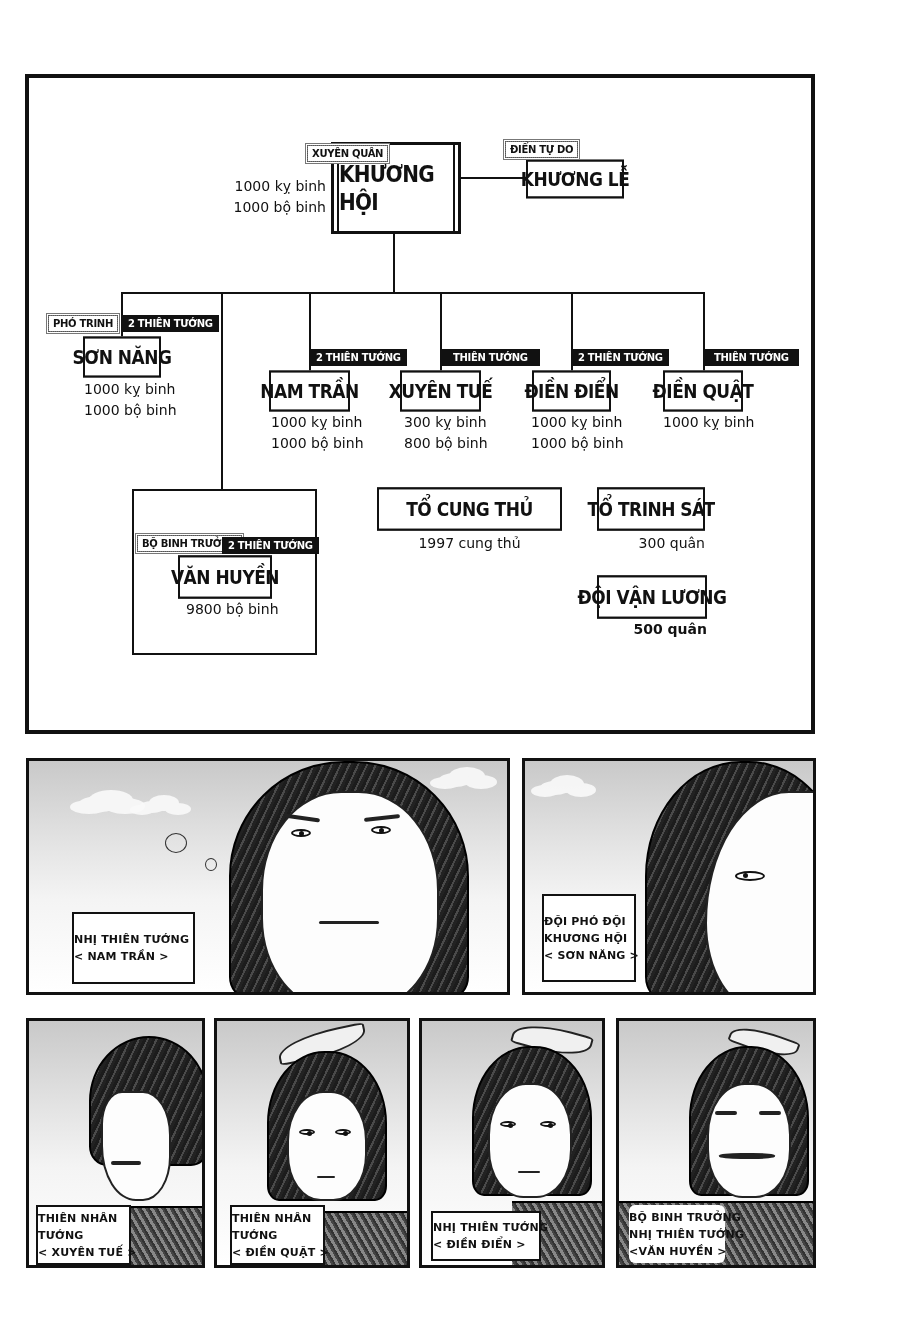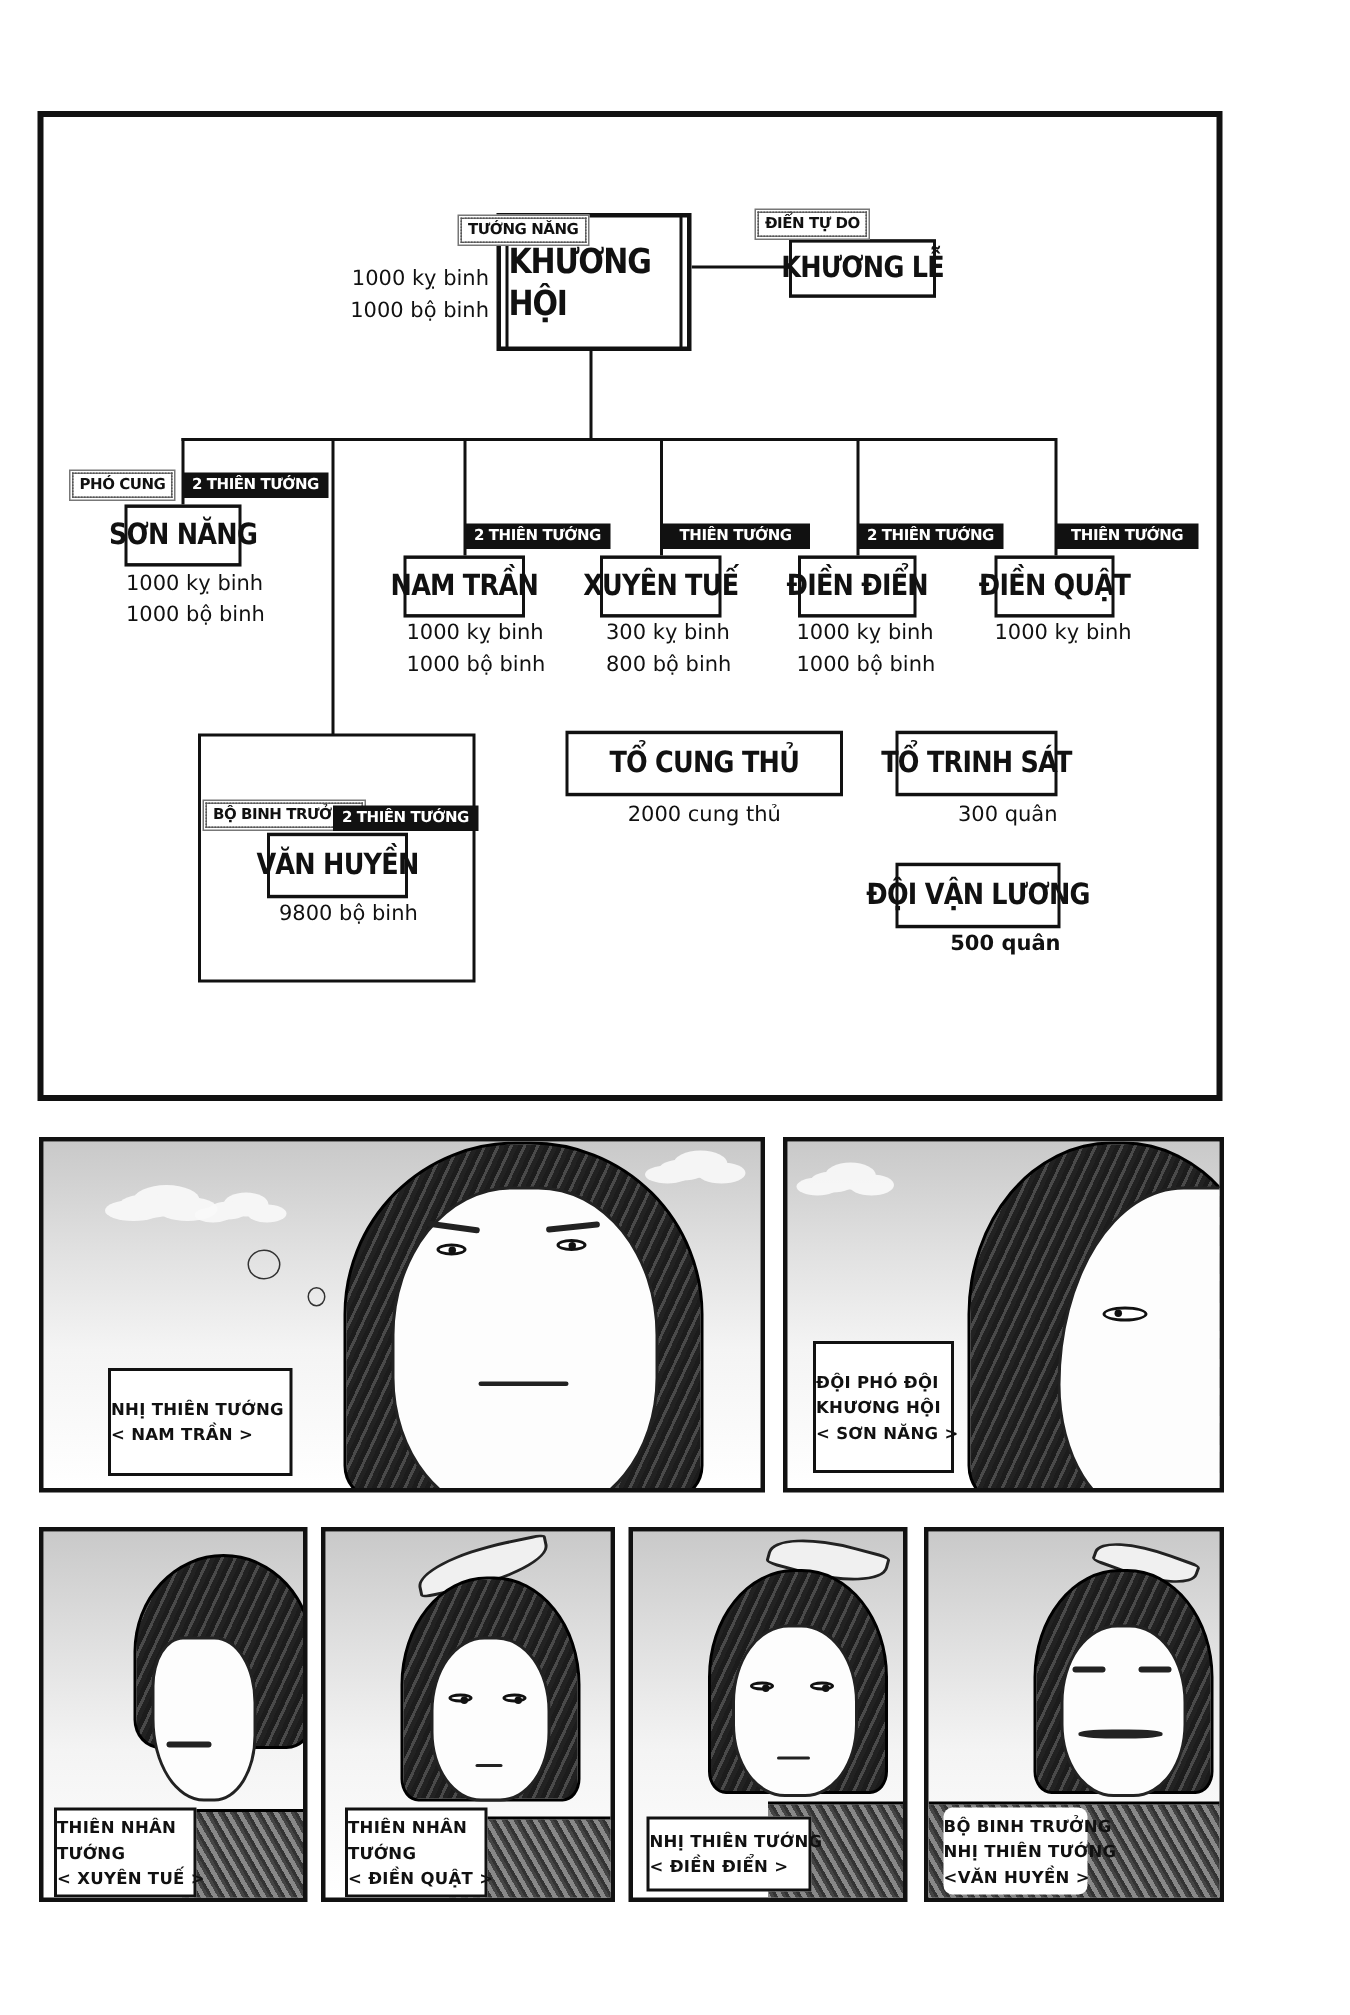--- a/index.html
+++ b/index.html
@@ -106,30 +106,30 @@
 <div class="line vline" style="left:121px; top:292px; height:48px;"></div>
 <div class="line vline" style="left:221px; top:292px; height:198px;"></div>
 <div class="line vline" style="left:309px; top:292px; height:80px;"></div>
 <div class="line vline" style="left:440px; top:292px; height:80px;"></div>
 <div class="line vline" style="left:571px; top:292px; height:80px;"></div>
 <div class="line vline" style="left:703px; top:292px; height:80px;"></div>
 
 <div id="main-frame">
   <div id="main-frame-inner">KHƯƠNG HỘI</div>
 </div>
-<div class="tag-dotted" style="left:305px; top:143px;">TƯỚNG NĂNG</div>
+<div class="tag-dotted" style="left:305px; top:143px;">XUYÊN QUÂN</div>
 <div class="count right" style="left:232px; top:176px; width:94px;">
   <div>1000 kỵ binh</div>
   <div>1000 bộ binh</div>
 </div>
 
 <div class="namebox" style="left:526px; top:162px; width:98px; height:34px;">KHƯƠNG LỄ</div>
 <div class="tag-dotted" style="left:503px; top:139px;">ĐIỂN TỰ DO</div>
 
-<div class="tag-dotted" style="left:46px; top:313px;">PHÓ CUNG</div>
+<div class="tag-dotted" style="left:46px; top:313px;">PHÓ TRINH</div>
 <div class="tag-black" style="left:122px; top:315px;">2 THIÊN TƯỚNG</div>
 <div class="namebox" style="left:83px; top:339px; width:78px; height:36px;">SƠN NĂNG</div>
 <div class="count" style="left:84px; top:379px;">
   <div>1000 kỵ binh</div>
   <div>1000 bộ binh</div>
 </div>
 
 <div class="tag-black" style="left:310px; top:349px;">2 THIÊN TƯỚNG</div>
 <div class="namebox" style="left:269px; top:373px; width:81px; height:36px;">NAM TRẦN</div>
 <div class="count" style="left:271px; top:412px;">
@@ -159,21 +159,21 @@
 
 <div id="van-huyen-group"></div>
 <div class="tag-dotted" style="left:135px; top:533px;">BỘ BINH TRƯỞNG</div>
 <div class="tag-black" style="left:222px; top:537px;">2 THIÊN TƯỚNG</div>
 <div class="namebox" style="left:178px; top:558px; width:94px; height:38px;">VĂN HUYỀN</div>
 <div class="count" style="left:186px; top:599px;">
   <div>9800 bộ binh</div>
 </div>
 
 <div class="namebox" style="left:377px; top:490px; width:185px; height:38px;">TỔ CUNG THỦ</div>
-<div class="count center" style="left:377px; top:533px; width:185px;">2000 cung thủ</div>
+<div class="count center" style="left:377px; top:533px; width:185px;">1997 cung thủ</div>
 
 <div class="namebox" style="left:597px; top:490px; width:108px; height:38px;">TỔ TRINH SÁT</div>
 <div class="count right" style="left:597px; top:533px; width:108px;">300 quân</div>
 
 <div class="namebox" style="left:597px; top:578px; width:110px; height:38px;">ĐỘI VẬN LƯƠNG</div>
 <div class="count right" style="left:597px; top:619px; width:110px;font-weight:bold;">500 quân</div>
 
 <div class="panel" style="left:26px; top:758px; width:484px; height:237px;">
   <div class="cloud" style="left:50px; top:35px; width:40px; height:16px;"></div>
   <div class="cloud" style="left:110px; top:40px; width:26px; height:12px;"></div>

